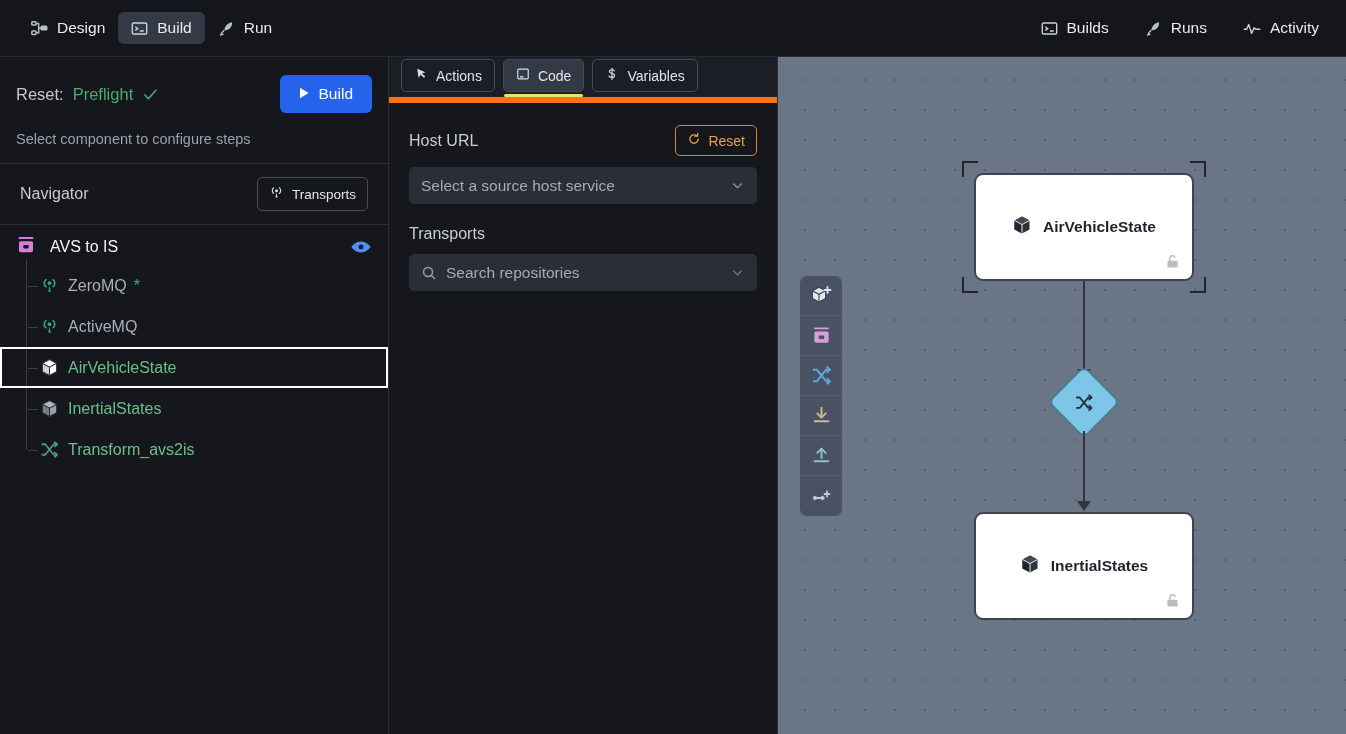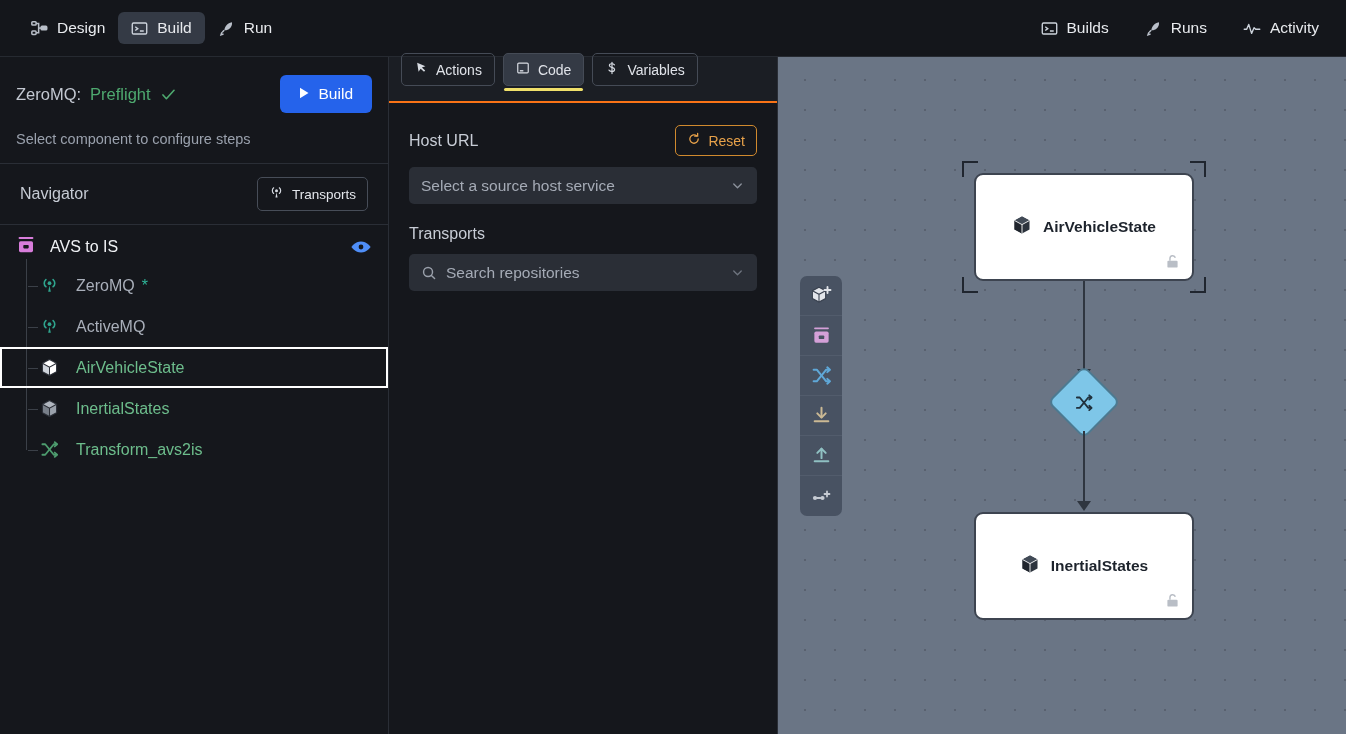--- a/index.html
+++ b/index.html
@@ -92,36 +92,36 @@
     cursor: pointer;
     border: 2px solid transparent;
   }
   .tree-item::before {
     content: ""; position: absolute;
     left: 26px; top: 50%; width: 10px;
     border-top: 1px solid #3b4048;
   }
   .tree-item.selected { border-color: #ffffff; }
   .ti-icon { width: 22px; display: flex; align-items: center; justify-content: center; }
-  .ti-label { margin-left: 16px; font-size: 16px; }
+  .ti-label { margin-left: 8px; font-size: 16px; }
   .ti-label.green { color: #6dbd8c; }
   .ti-label.muted { color: #a9afba; }
   .star { color: #2fb79a; margin-left: 7px; font-size: 16px; }
 
   
   .center {
     width: 389px; flex: 0 0 389px;
     background: #15171c;
     border-right: 1px solid #2a2e36;
     display: flex; flex-direction: column;
   }
   .tabbar {
     display: flex; gap: 8px; align-items: flex-end;
-    padding: 10px 12px 10px 12px;
-    border-bottom: 2px solid #f97316;
+    padding: 10px 12px 0 12px;
+    border-bottom: 6px solid #f97316;
     background: #1b1e24;
     height: 46px;
   }
   .tab {
     display: flex; align-items: center; gap: 8px;
     padding: 7px 12px; font-size: 14px;
     color: #e0e3e9; border: 1px solid #454b56;
     border-radius: 5px; background: transparent;
     cursor: pointer; position: relative; margin-bottom: 5px;
   }
@@ -286,21 +286,21 @@
       </button>
     </div>
   </div>
 
   <div class="body">
 
     <div class="left">
 
       <div class="build-sec">
         <div class="build-row">
-          <span class="build-label">ZeroMQ:</span>
+          <span class="build-label">Reset:</span>
           <span class="build-status">Preflight</span>
           <span class="check">
             <svg width="17" height="17" viewBox="0 0 20 20" fill="none" stroke="#4ea96f" stroke-width="1.9" stroke-linecap="round" stroke-linejoin="round">
               <path d="M3.5 10.5l4 4.5 9-10"></path>
             </svg>
           </span>
           <button class="build-btn">
             <span>
               <svg width="11" height="12" viewBox="0 0 11 12" fill="#ffffff">
                   <path d="M1 0.8l8.5 5.2L1 11.2z"></path>

